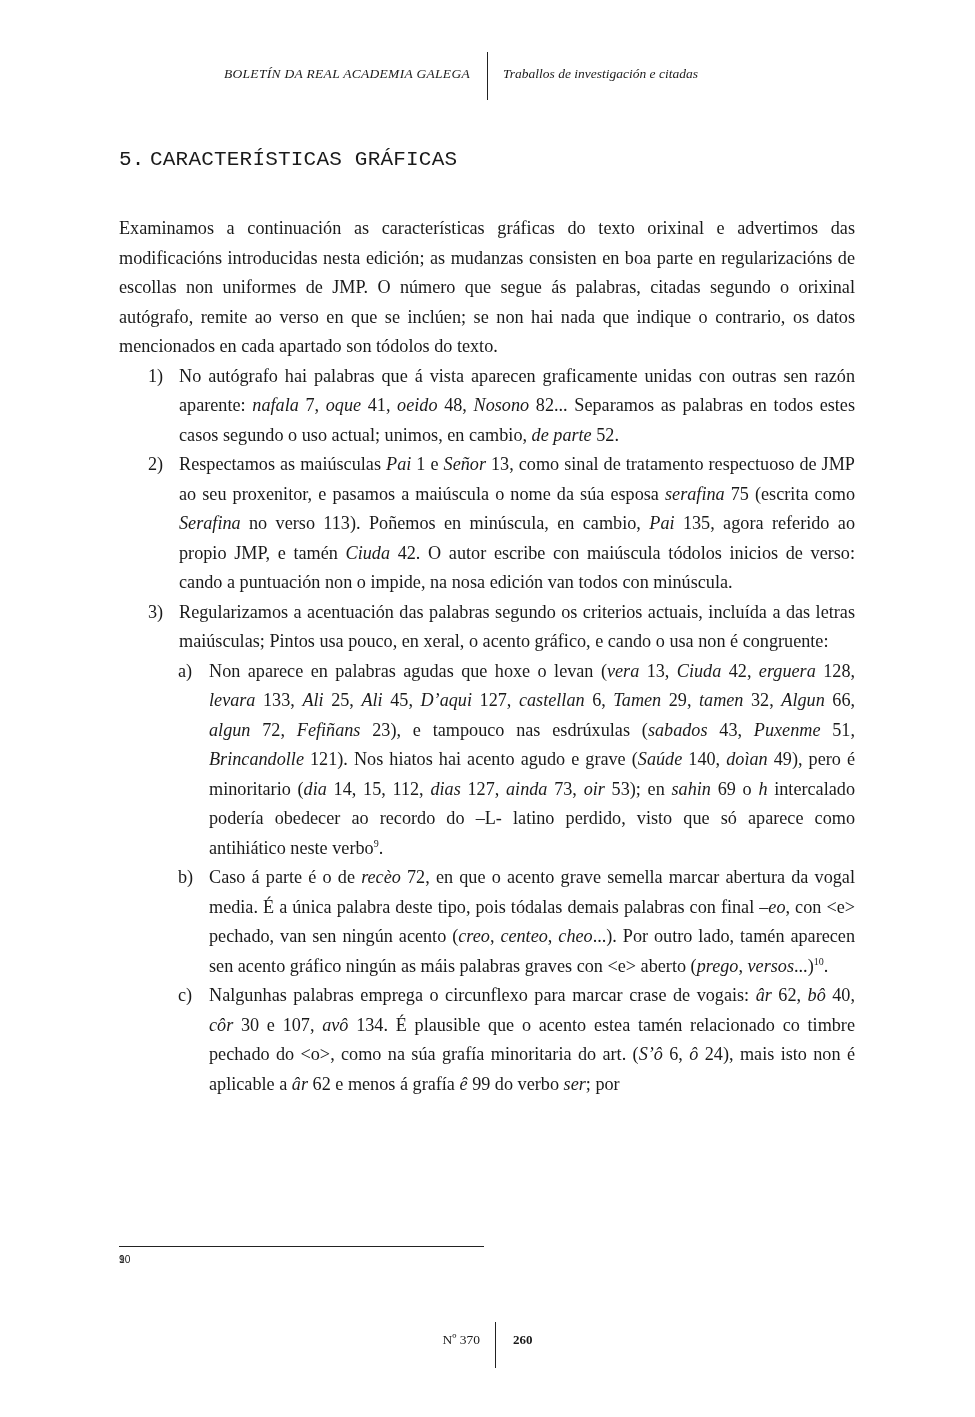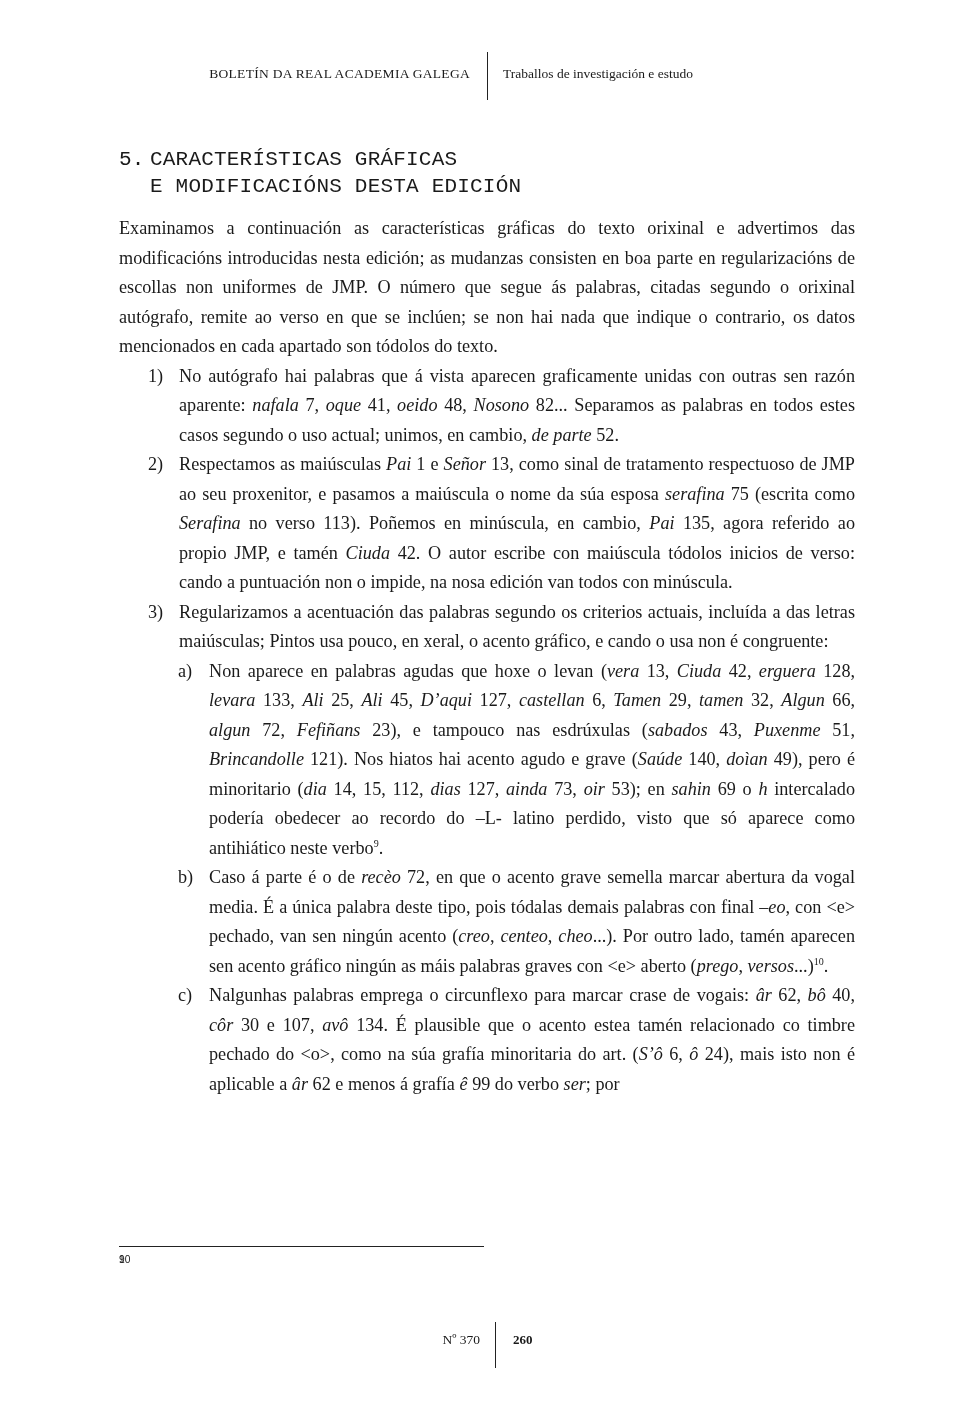--- a/index.html
+++ b/index.html
@@ -1,17 +1,17 @@
 <!DOCTYPE html>
 <html><head>
 <meta charset="utf-8">
 <style>
   html, body { margin: 0; padding: 0; background: #ffffff; }
   body { width: 975px; height: 1417px; position: relative; overflow: hidden; color: #1a1a1a; font-family: "Liberation Serif", "DejaVu Serif", serif; }
-  .header { position: absolute; top: 52px; left: 0; width: 975px; height: 48px; }
+  .header { position: absolute; top: 52px; left: 0; width: 975px; height: 48px; font-style: italic; }
   .header .journal { position: absolute; right: 505px; top: 14px; font-size: 13.5px; letter-spacing: 0.3px; white-space: nowrap; }
   .header .divider { position: absolute; left: 487px; top: 0; width: 1px; height: 48px; background: #222; }
   .header .section { position: absolute; left: 503px; top: 14px; font-size: 13.5px; white-space: nowrap; }
   .heading { position: absolute; left: 119px; top: 146px; font-size: 21px; line-height: 27px; letter-spacing: 0.2px; font-family: Liberation Mono, monospace; }
   .heading .num { display: inline-block; width: 31px; }
   .heading .line2 { padding-left: 31px; }
   .body { position: absolute; left: 119px; top: 214px; width: 736px; font-size: 18.2px; line-height: 29.5px; text-align: justify; }
   .body p { margin: 0; }
   .item { position: relative; padding-left: 60px; }
   .item .label { position: absolute; left: 29px; top: 0; }
@@ -27,26 +27,25 @@
   .footer .issue { position: absolute; right: 503px; top: 10px; font-size: 13.5px; white-space: nowrap; }
   .footer .divider { position: absolute; left: 487px; top: 0; width: 1px; height: 46px; background: #222; }
   .footer .page { position: absolute; left: 505px; top: 10px; font-size: 13px; font-weight: bold; }
 </style>
 </head>
 <body>
 
 <div class="header">
   <span class="journal">BOLETÍN DA REAL ACADEMIA GALEGA</span>
   <span class="divider"></span>
-  <span class="section">Traballos de investigación e estudo</span>
+  <span class="section">Traballos de investigación e citadas</span>
 </div>
 
 <div class="heading">
   <div><span class="num">5.</span><span>CARACTERÍSTICAS GRÁFICAS</span></div>
-  <div class="line2">E MODIFICACIÓNS DESTA EDICIÓN</div>
 </div>
 
 <div class="body">
   <p>Examinamos a continuación as características gráficas do texto orixinal e advertimos das modificacións introducidas nesta edición; as mudanzas consisten en boa parte en regularizacións de escollas non uniformes de JMP. O número que segue ás palabras, citadas segundo o orixinal autógrafo, remite ao verso en que se inclúen; se non hai nada que indique o contrario, os datos mencionados en cada apartado son tódolos do texto.</p>
 
   <div class="item">
     <span class="label">1)</span>
     <p>No autógrafo hai palabras que á vista aparecen graficamente unidas con outras sen razón aparente: <i>nafala</i> 7, <i>oque</i> 41, <i>oeido</i> 48, <i>Nosono</i> 82... Separamos as palabras en todos estes casos segundo o uso actual; unimos, en cambio, <i>de parte</i> 52.</p>
   </div>
   <div class="item">

